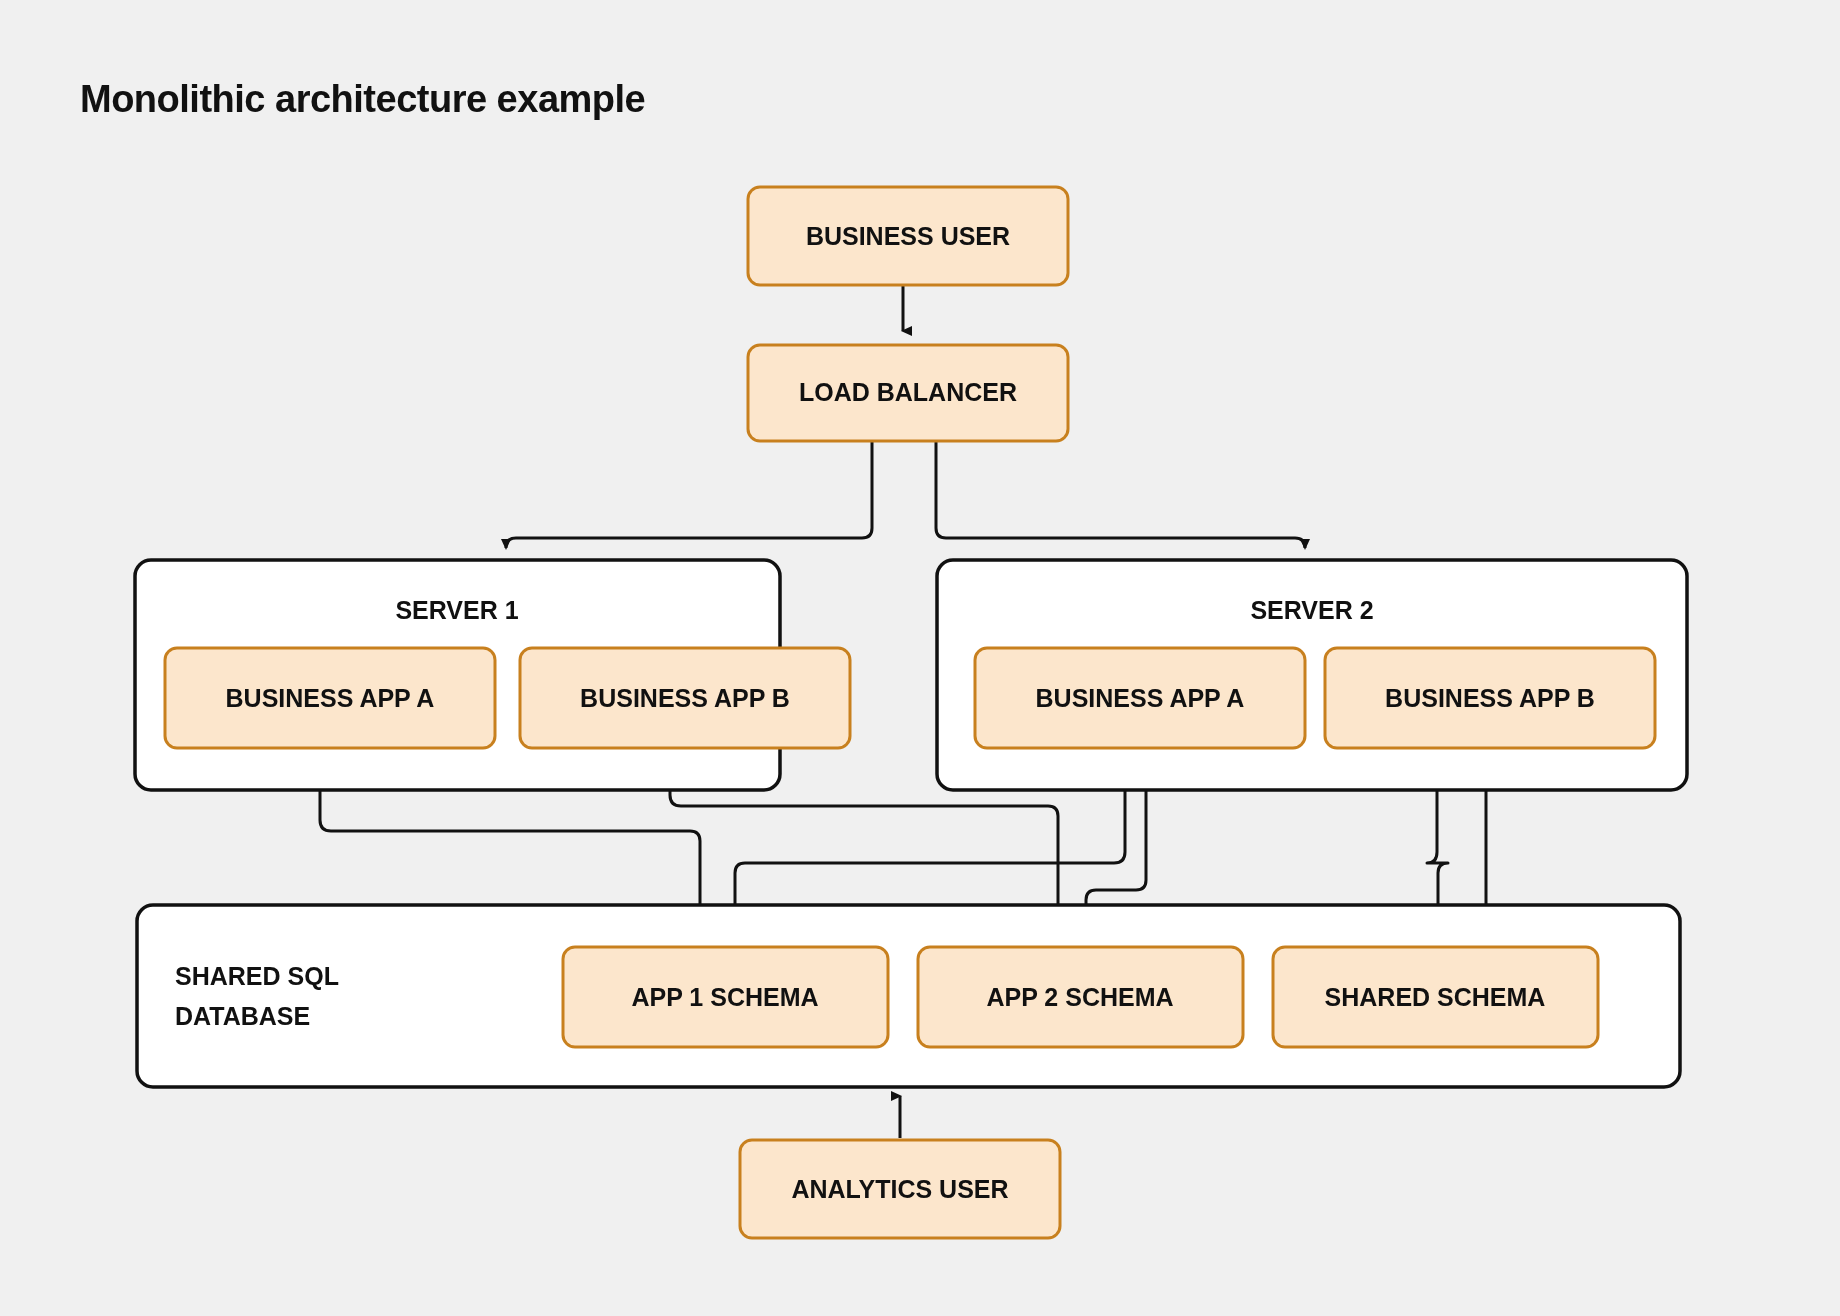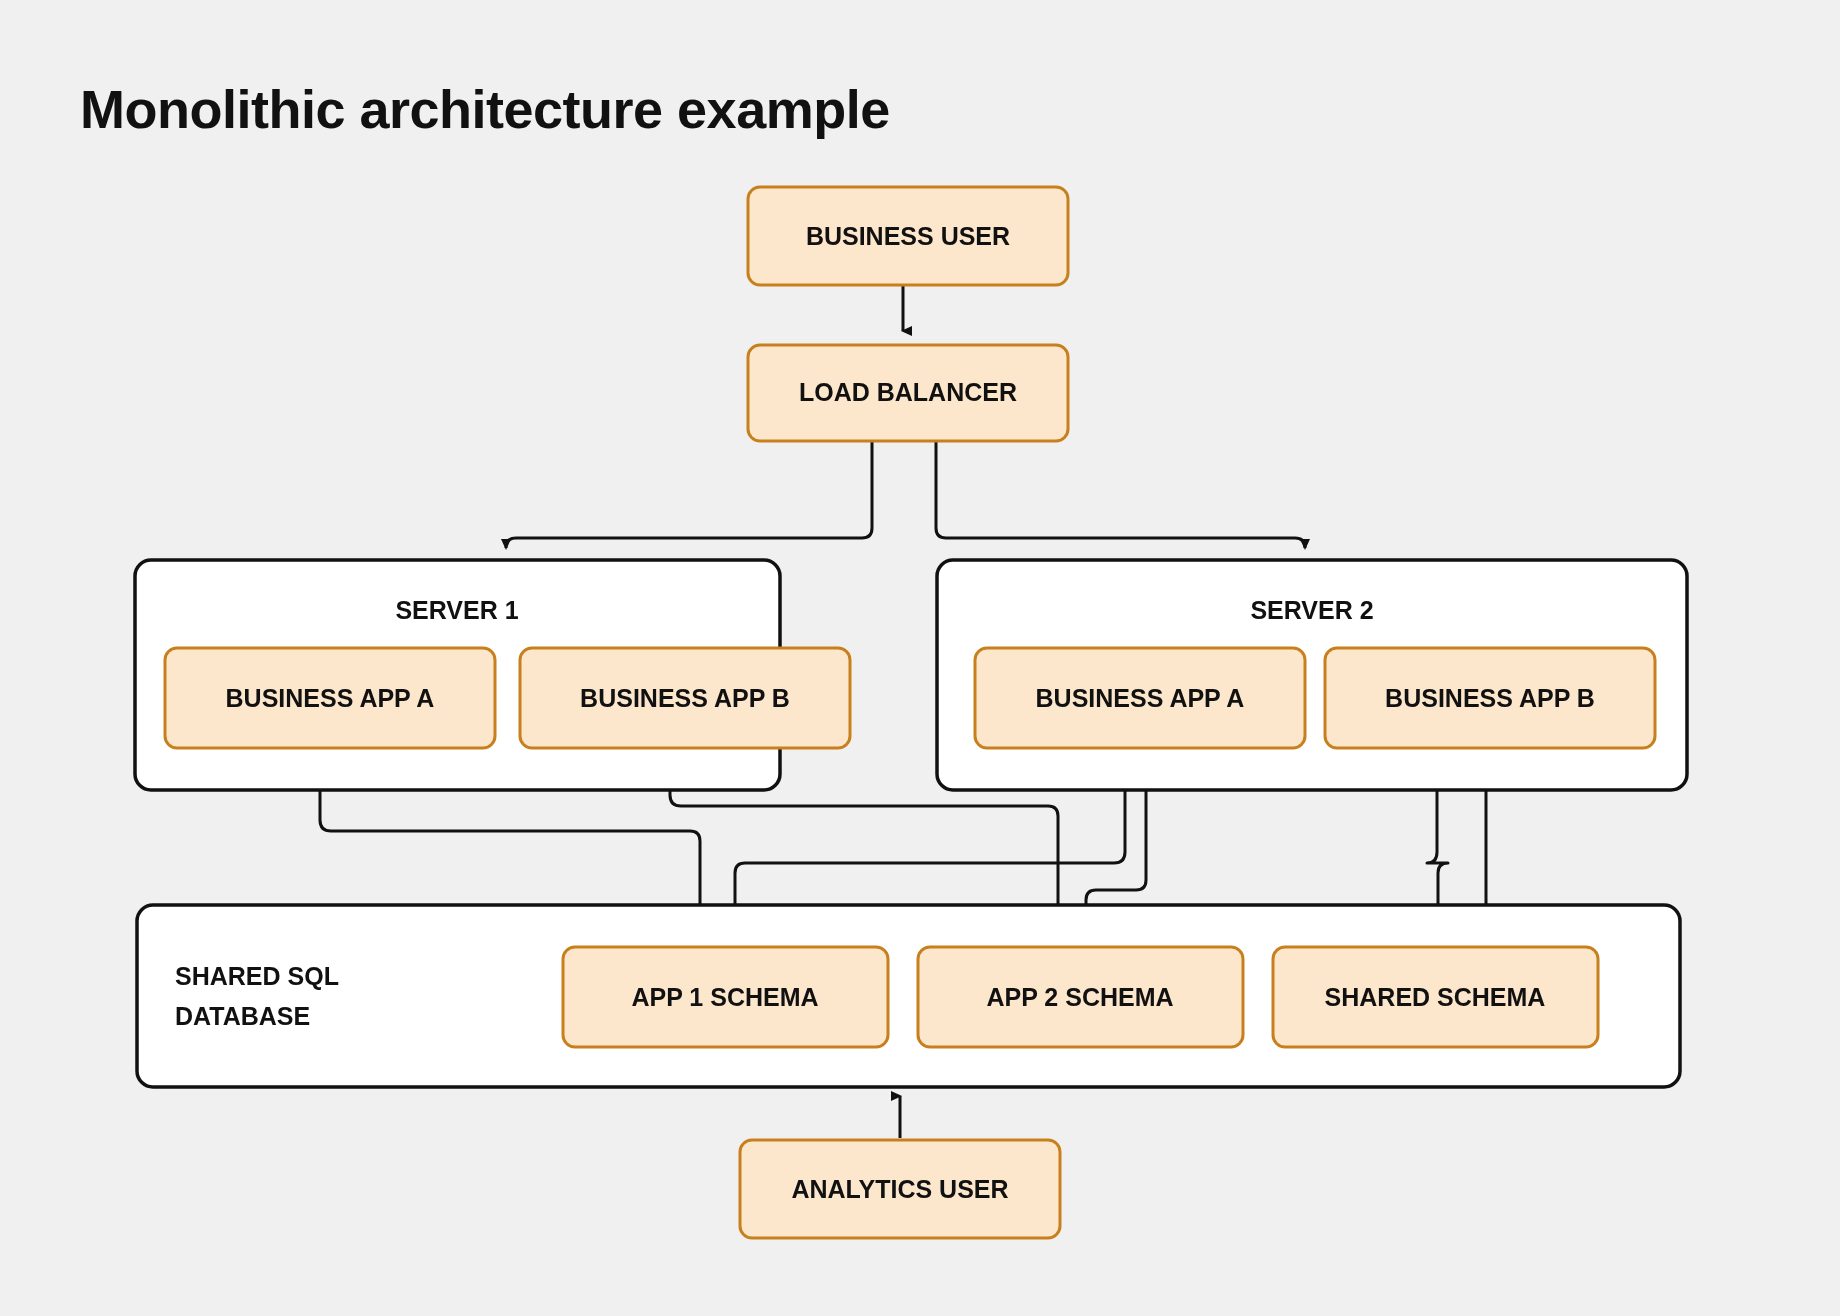--- a/index.html
+++ b/index.html
@@ -16,21 +16,21 @@
   #canvas {
     position: relative;
     width: 1840px;
     height: 1316px;
     background: #f0f0f0;
   }
   .page-title {
     position: absolute;
     left: 80px;
     top: 78px;
-    font-size: 54px;
+    font-size: 38px;
     font-weight: bold;
     color: #111111;
     letter-spacing: -0.5px;
     white-space: nowrap;
   }
   svg.diagram {
     position: absolute;
     left: 0;
     top: 0;
     width: 1840px;

